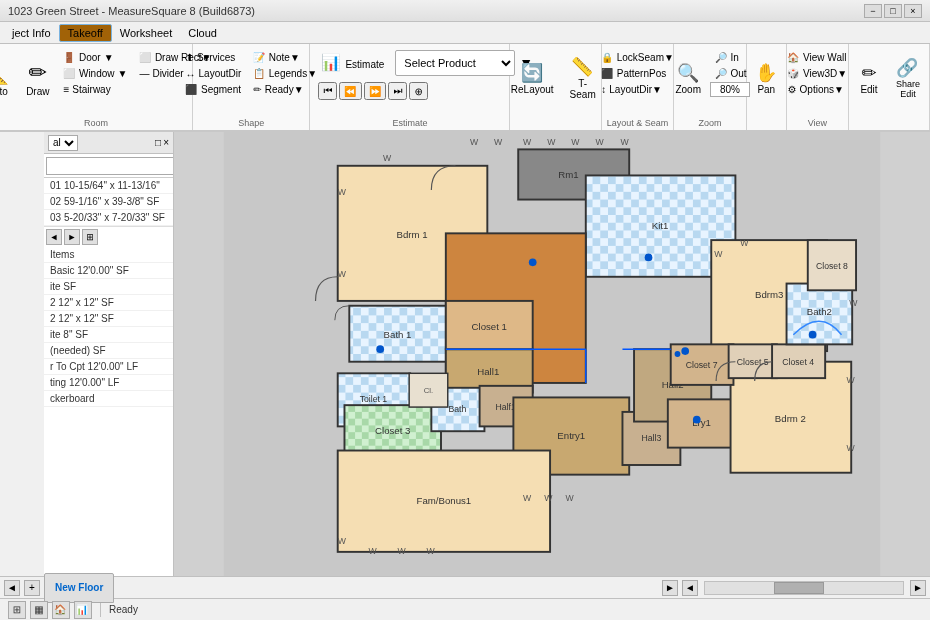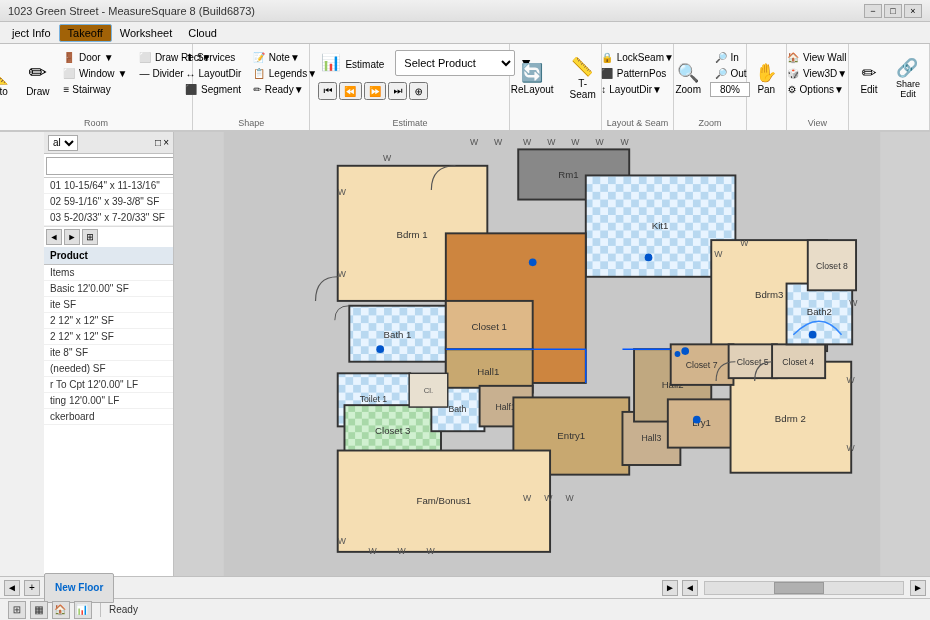--- a/index.html
+++ b/index.html
@@ -483,21 +483,20 @@
       <div class="product-item">01 10-15/64" x 11-13/16"</div>
       <div class="product-item">02 59-1/16" x 39-3/8" SF</div>
       <div class="product-item" style="white-space:nowrap; overflow:hidden; text-overflow:ellipsis;">03 5-20/33" x 7-20/33" SF</div>
 
       <div style="display:flex; gap:2px; padding:2px; border-top:1px solid #ddd;">
         <div style="width:16px;height:16px;background:#e0e0e0;border:1px solid #aaa;display:flex;align-items:center;justify-content:center;font-size:9px;cursor:pointer;">◄</div>
         <div style="width:16px;height:16px;background:#e0e0e0;border:1px solid #aaa;display:flex;align-items:center;justify-content:center;font-size:9px;cursor:pointer;">►</div>
         <div style="width:16px;height:16px;background:#e0e0e0;border:1px solid #aaa;display:flex;align-items:center;justify-content:center;font-size:9px;cursor:pointer;">⊞</div>
       </div>
 
-      <div class="product-header">Product</div>
       <div class="product-item">Items</div>
       <div class="product-item">Basic 12'0.00" SF</div>
       <div class="product-item">ite  SF</div>
       <div class="product-item">2  12" x 12" SF</div>
       <div class="product-item">2  12" x 12" SF</div>
       <div class="product-item">ite 8" SF</div>
       <div class="product-item">(needed)  SF</div>
       <div class="product-item">r To Cpt 12'0.00" LF</div>
       <div class="product-item">ting 12'0.00" LF</div>
       <div class="product-item">ckerboard</div>

